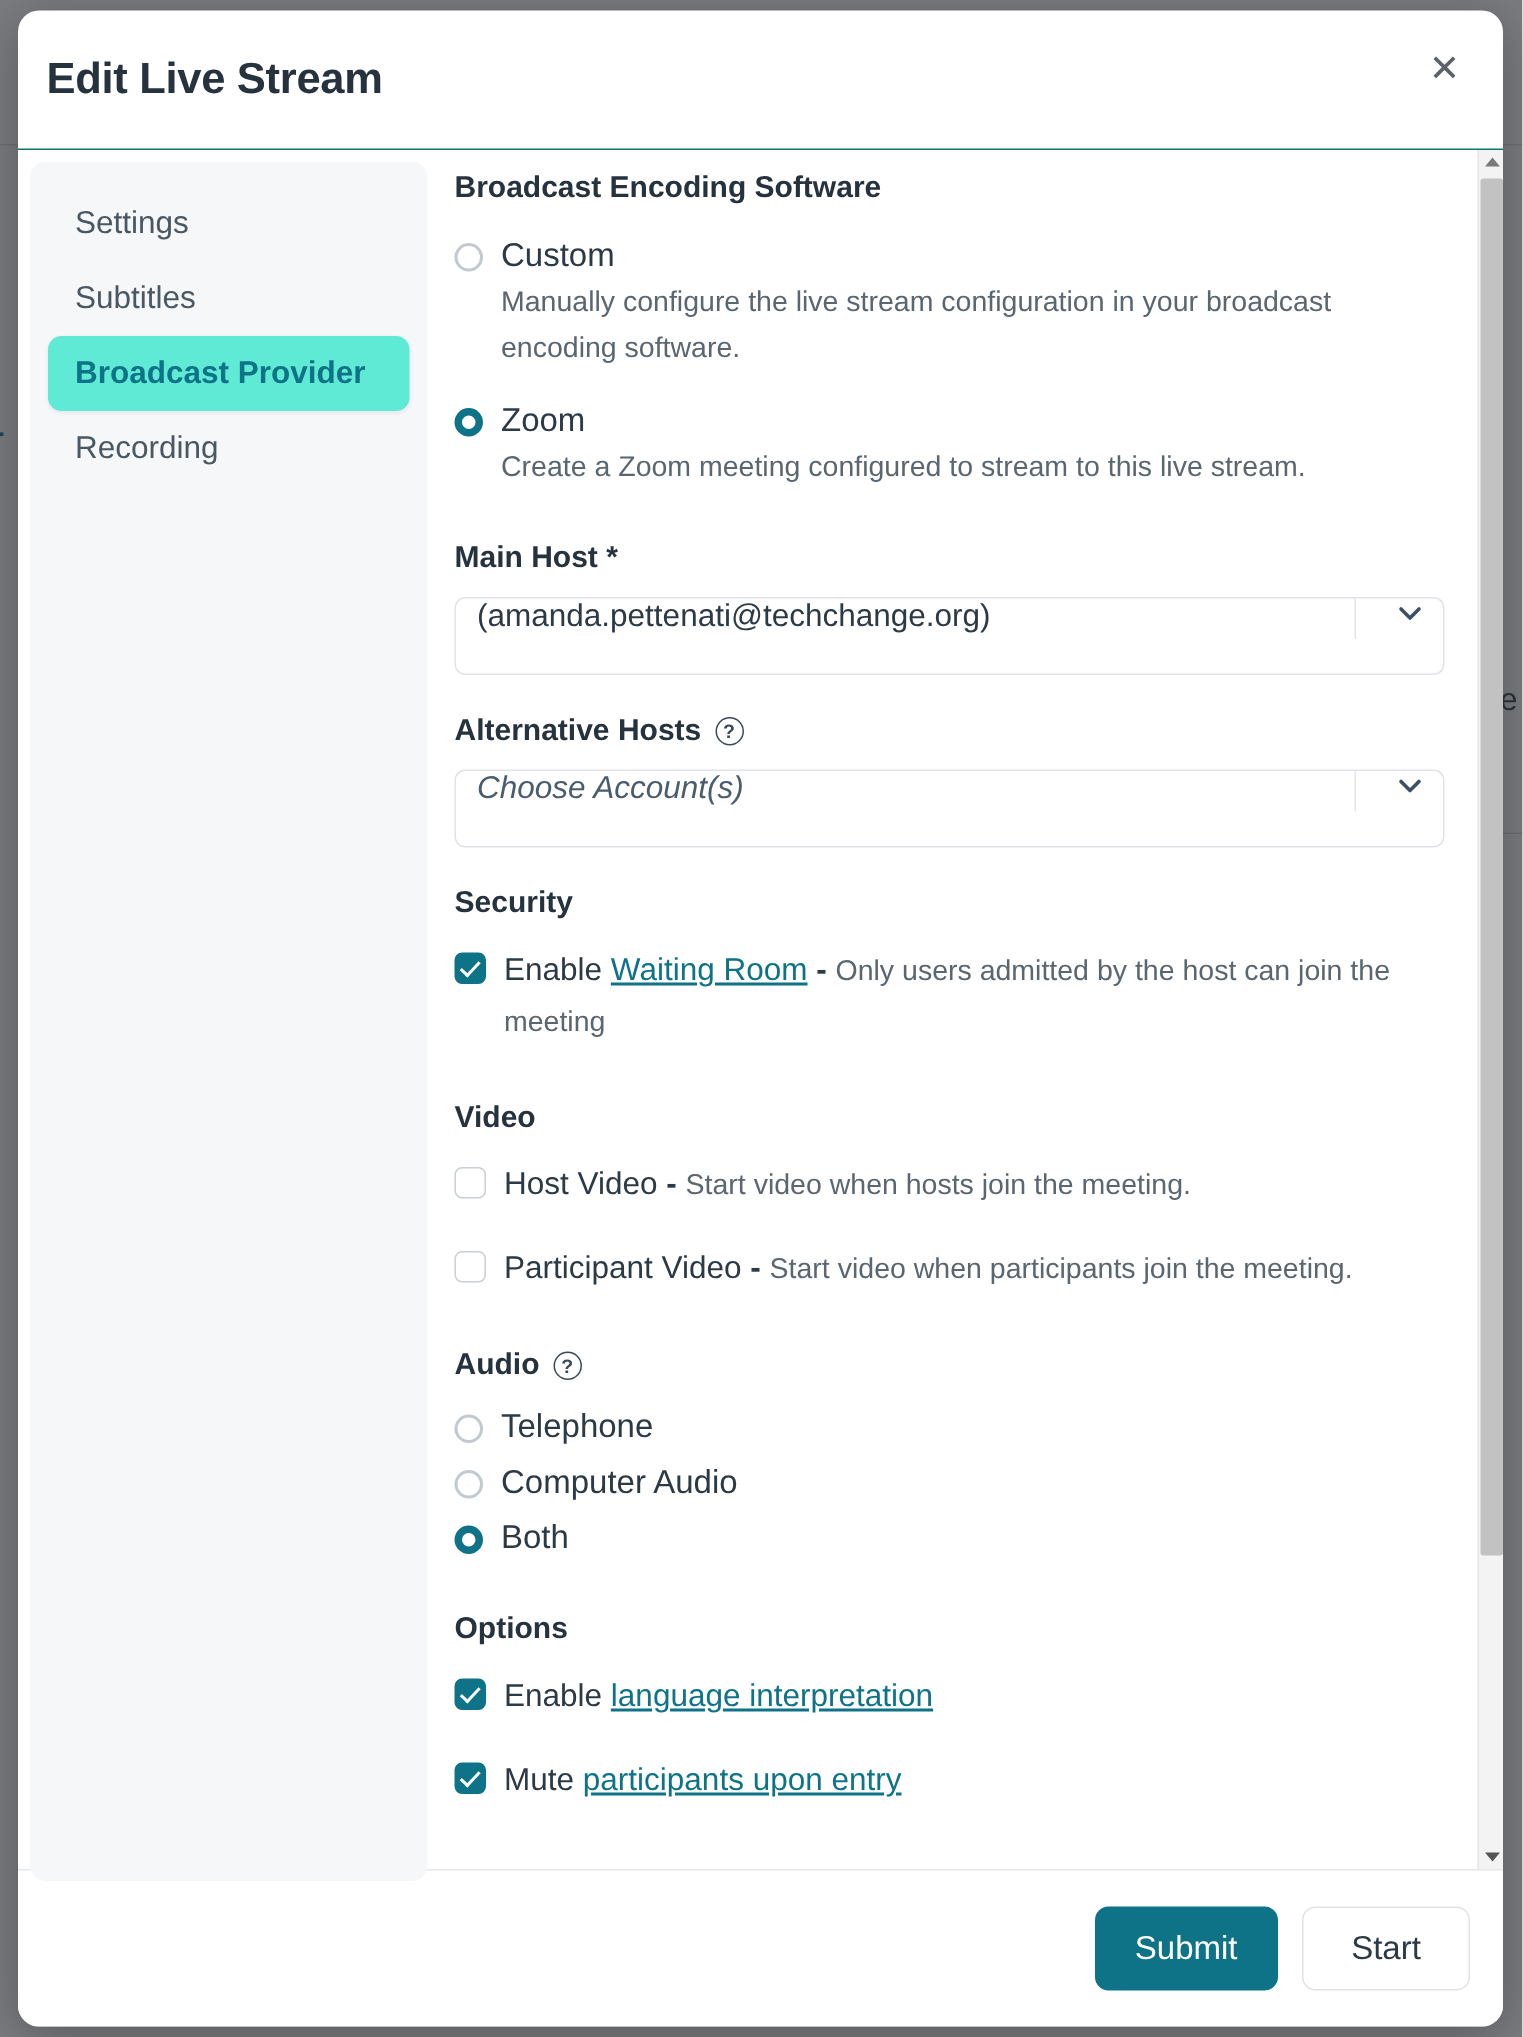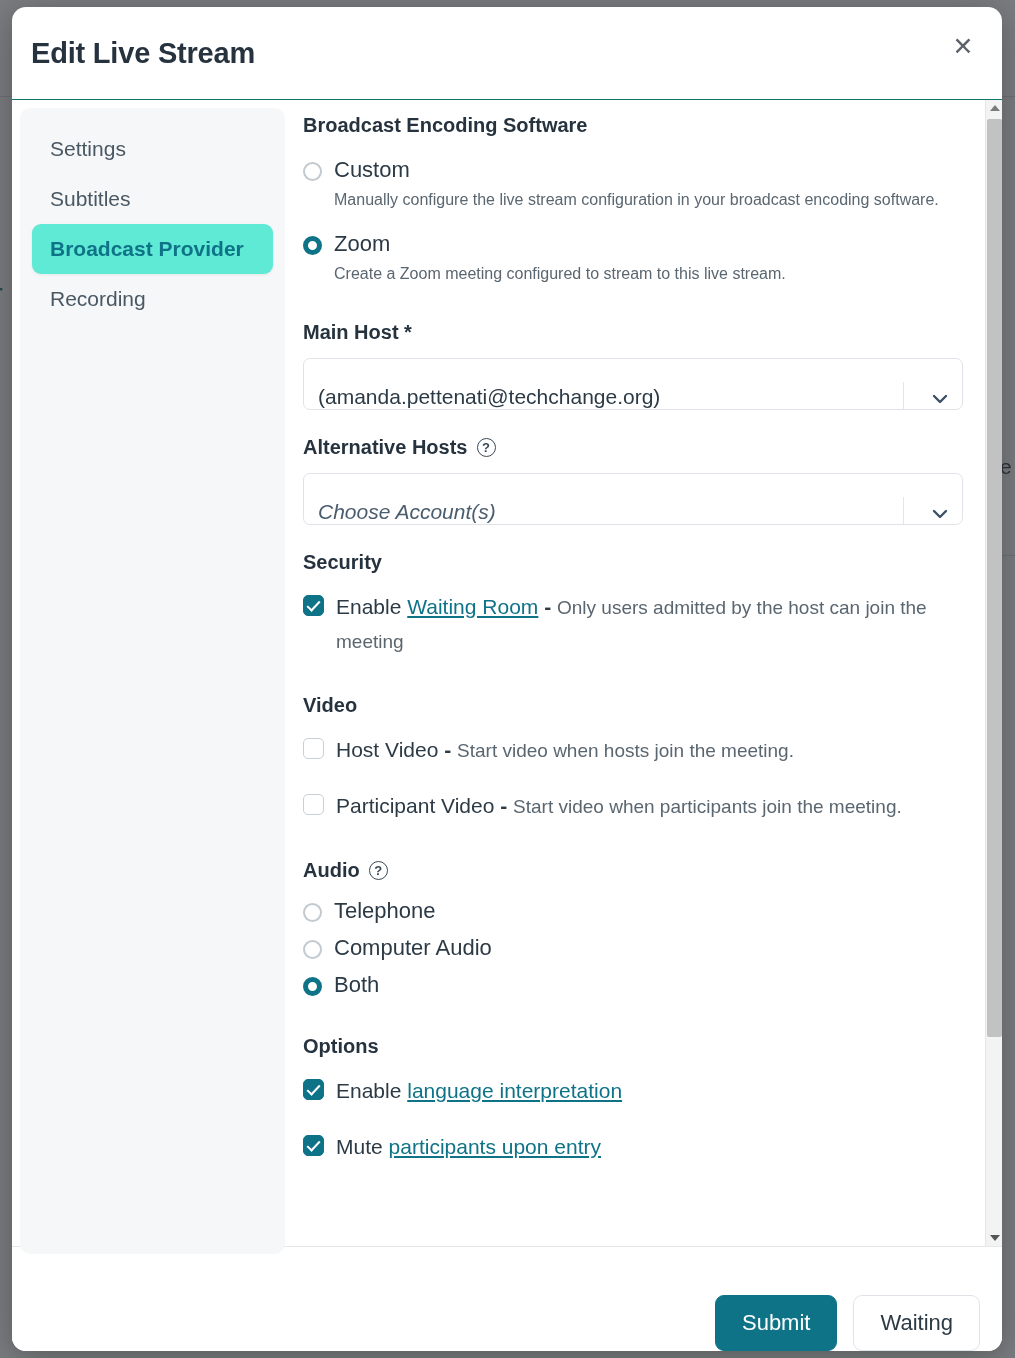--- a/index.html
+++ b/index.html
@@ -133,42 +133,42 @@
     border: 2px solid #c2c9cf;
     background: #fff;
     margin-top: 5px;
     cursor: pointer;
   }
   .radio.checked {
     border: 5.5px solid #0f7388;
   }
   .radio-label { font-size: 22px; color: #2c3a46; }
   .radio-desc {
-    font-size: 16px; color: #5a6670;
+    font-size: 19px; color: #5a6670;
     line-height: 1.62;
     margin: 2px 0 18px 31px;
     max-width: 610px;
   }
   .radio-desc.last { margin-bottom: 0; }
 
   
   .radio-row.compact { margin-bottom: 11px; }
 
   
   .field-label {
     font-size: 20px; font-weight: 700; color: #26333f;
     margin-bottom: 14px;
     display: flex; align-items: center; gap: 9px;
   }
   .select {
     height: 52px;
     border: 1px solid #dfe3e8;
     border-radius: 7px;
     background: #fff;
-    display: flex; align-items: flex-end;
+    display: flex; align-items: flex-start;
     padding: 0 0 0 14px;
     cursor: pointer;
     max-width: 664px;
   }
   .select-value { flex: 1 1 auto; font-size: 21px; color: #2c3a46; overflow: hidden; white-space: nowrap; }
   .select-value.placeholder { color: #4a5d6e; font-style: italic; }
   .select-sep { width: 1px; height: 27px; background: #e2e6ea; margin-right: 14px; }
   .chev {
     width: 44px; display: flex; align-items: center; justify-content: center;
     color: #3b5063;
@@ -245,21 +245,21 @@
     top: 19px; height: 918px;
     background: #c2c2c2;
     border-radius: 2px;
     cursor: pointer;
   }
 
   
   .modal-footer {
     flex: 0 0 105px;
     border-top: 1px solid #e5e8eb;
-    display: flex; align-items: flex-end; justify-content: flex-end;
+    display: flex; align-items: center; justify-content: flex-end;
     gap: 16px;
     padding-right: 22px;
     background: #fff;
   }
   .btn {
     height: 56px;
     min-width: 112px;
     padding: 0 26px;
     border-radius: 9px;
     font-size: 22px;
@@ -423,16 +423,16 @@
         <div class="sb-thumb"></div>
         <div class="sb-arrow down">
             <i></i>
           </div>
       </div>
     </div>
   </div>
 
   <div class="modal-footer">
     <button class="btn btn-primary">Submit</button>
-    <button class="btn btn-secondary">Waiting</button>
+    <button class="btn btn-secondary">Start</button>
   </div>
 
 </div>
 
 </body></html>

